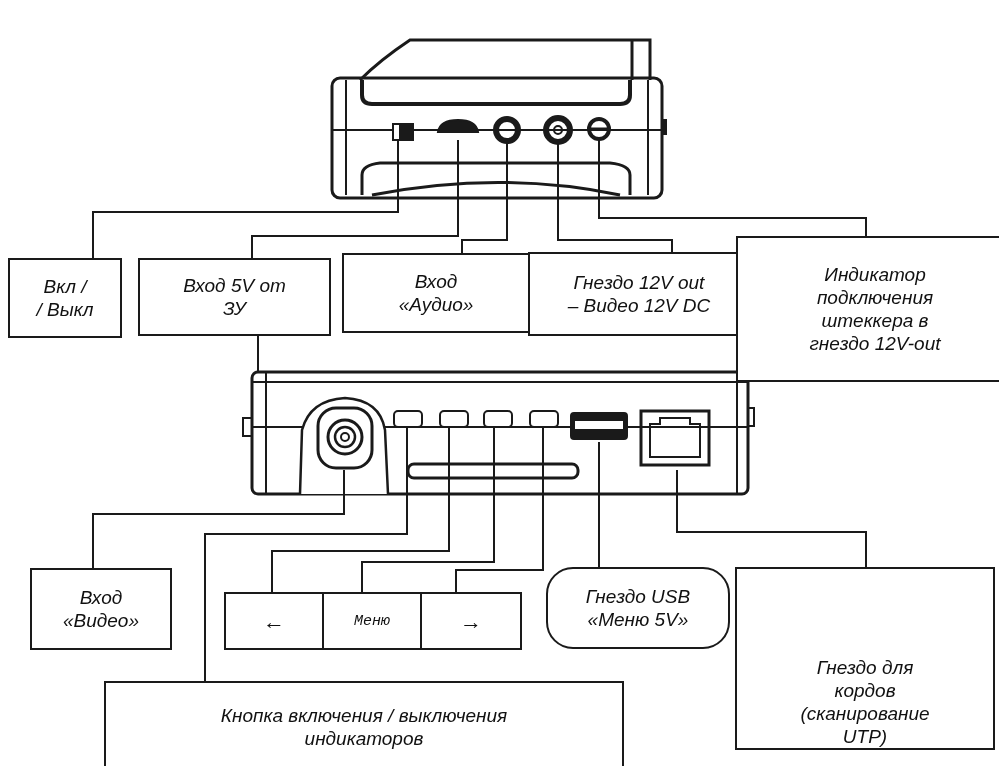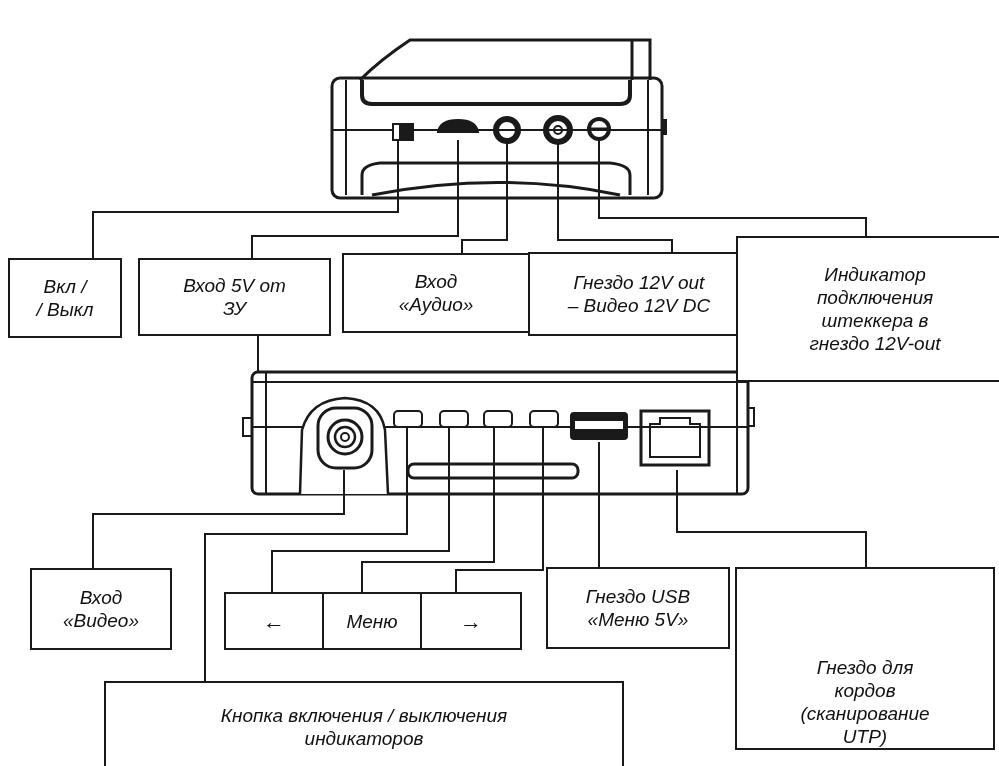--- a/index.html
+++ b/index.html
@@ -4,21 +4,21 @@
 <style>
   html, body { margin:0; padding:0; background:#ffffff; }
   body { width:999px; height:766px; position:relative; overflow:hidden;
          font-family:"Liberation Sans", sans-serif; }
   svg.diagram { position:absolute; left:0; top:0; }
   .lbl { position:absolute; box-sizing:border-box; border:2px solid #1a1a1a; background:#fff;
          display:flex; flex-direction:column; align-items:center; justify-content:center;
          text-align:center; font-style:italic; font-size:19px; line-height:23px; color:#111; }
   .lbl span { display:block; }
   .btn { font-style:normal; font-size:22px; }
-  .btn.menu { font-style:italic; font-size:19px; }
+  .btn.menu { font-style:italic; font-size:15px;font-family:Liberation Mono, monospace; }
 </style>
 </head>
 <body>
 
 <svg class="diagram" width="999" height="766" viewBox="0 0 999 766">
   <g fill="none" stroke="#1a1a1a" stroke-width="2">
 
     <g>
       <path d="M360 80 Q380 60 410 40 L650 40 L650 80" stroke-width="3"></path>
       <line x1="632" y1="40" x2="632" y2="80" stroke-width="3"></line>
@@ -115,21 +115,21 @@
 </div>
 <div class="lbl btn" style="left:224px;top:592px;width:100px;height:58px;">
   <span>←</span>
 </div>
 <div class="lbl btn menu" style="left:322px;top:592px;width:100px;height:58px;">
   <span>Меню</span>
 </div>
 <div class="lbl btn" style="left:420px;top:592px;width:102px;height:58px;">
   <span>→</span>
 </div>
-<div class="lbl" style="left:546px;top:567px;width:184px;height:82px;">
+<div class="lbl" style="left:546px;top:567px;width:184px;height:82px;border-radius:27px;">
   <span>Гнездо USB</span>
   <span>«Меню 5V»</span>
 </div>
 <div class="lbl" style="left:735px;top:567px;width:260px;height:183px;justify-content:flex-end;">
   <span>Гнездо для</span>
   <span>кордов</span>
   <span>(сканирование</span>
   <span>UTP)</span>
 </div>
 <div class="lbl" style="left:104px;top:681px;width:520px;height:92px;">

